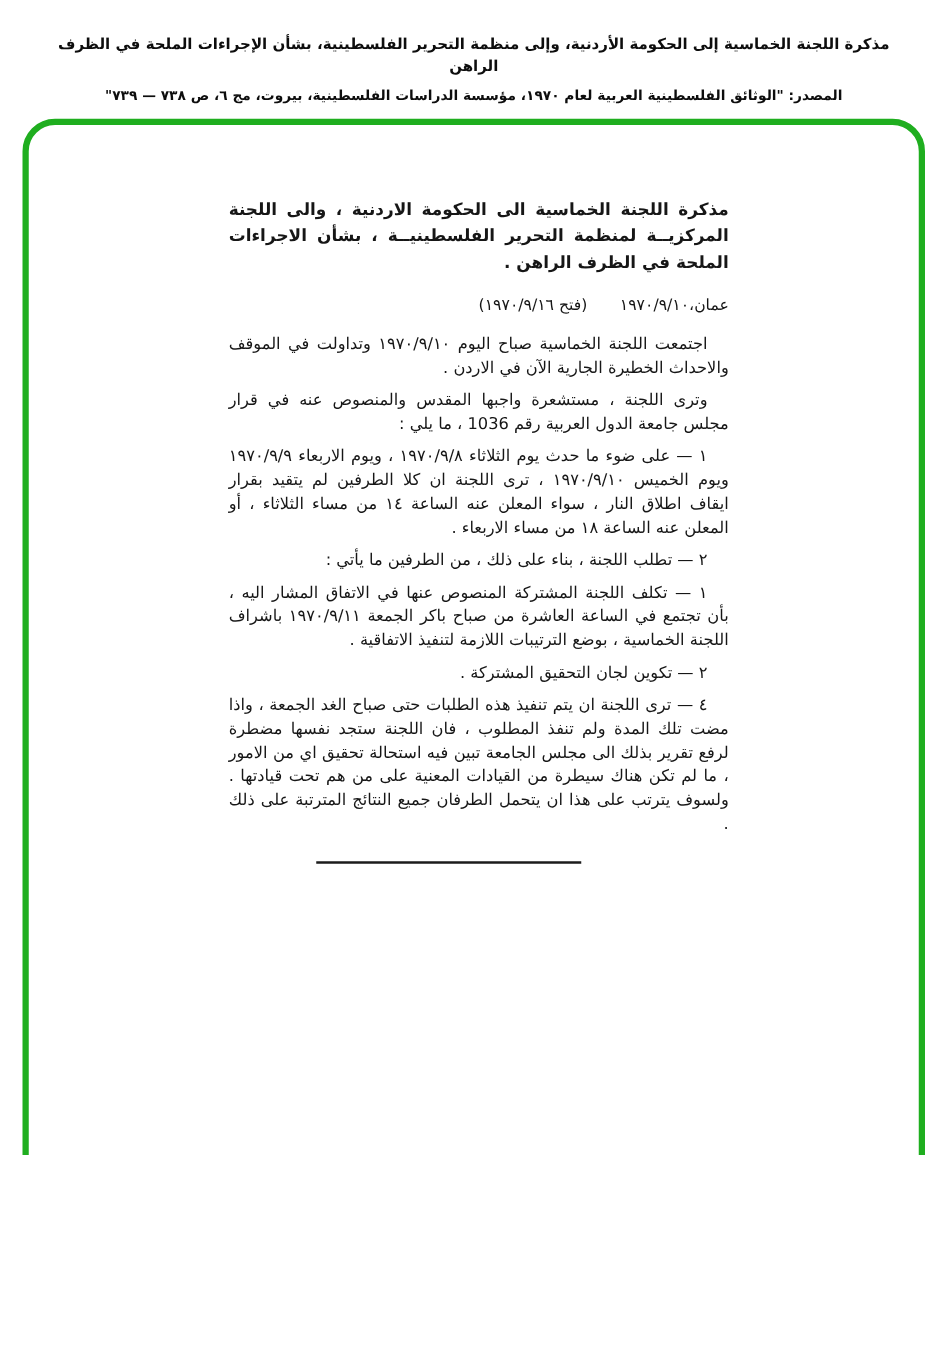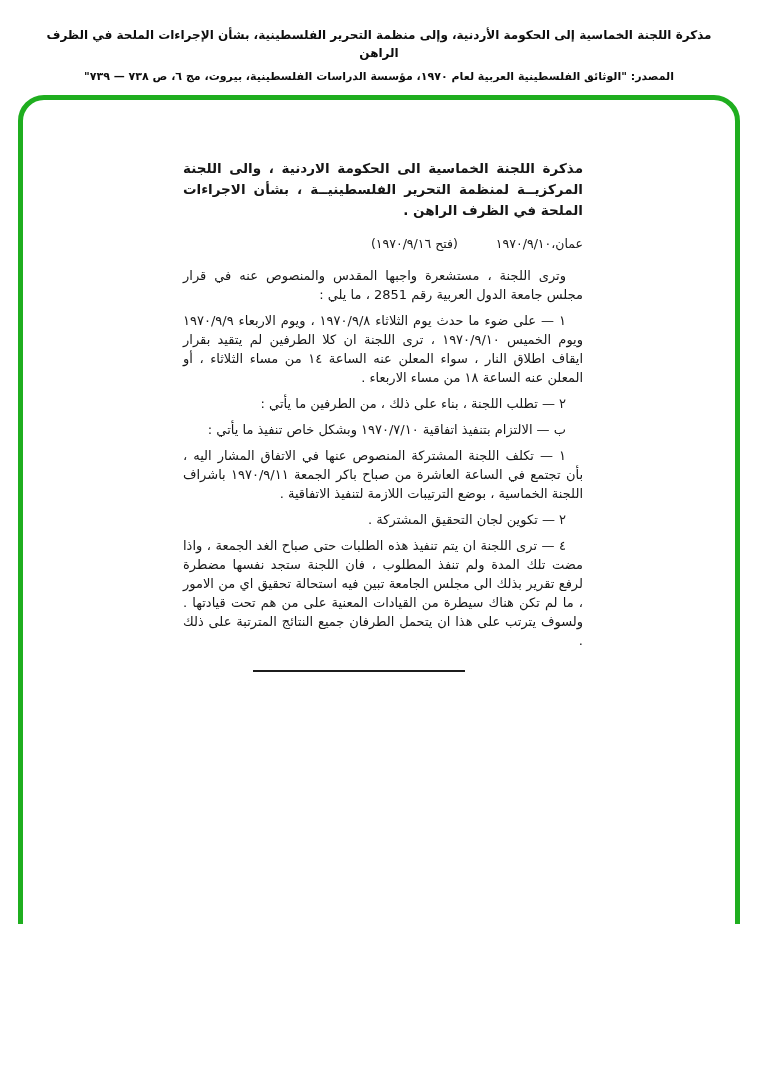--- a/index.html
+++ b/index.html
@@ -47,21 +47,21 @@
     font-weight: bold;
     font-size: 13.5px;
     line-height: 21px;
     margin-bottom: 13px;
   }
   .dateline {
     margin-bottom: 13px;
     font-size: 12.5px;
     white-space: nowrap;
   }
-  .dateline .release { margin-right: 34px; }
+  .dateline .release { margin-right: 22px; }
   p.para {
     margin: 0 0 7px 0;
     text-indent: 17px;
   }
   .footnote-rule {
     width: 212px;
     border-top: 2px solid #1c1c1c;
     margin-top: 20px;
     margin-right: 118px;
   }
@@ -80,24 +80,24 @@
 
     <div class="content">
 
       <div class="memo-title">مذكرة اللجنة الخماسية الى الحكومة الاردنية ، والى اللجنة المركزيــة لمنظمة التحرير الفلسطينيــة ، بشأن الاجراءات الملحة في الظرف الراهن .</div>
 
       <div class="dateline">
         <span>عمان،١٩٧٠/٩/١٠</span>
         <span class="release">(فتح ١٩٧٠/٩/١٦)</span>
       </div>
 
-      <p class="para">وترى اللجنة ، مستشعرة واجبها المقدس والمنصوص عنه في قرار مجلس جامعة الدول العربية رقم 2851 ، ما يلي :</p>
+      <p class="para">اجتمعت اللجنة الخماسية صباح اليوم ١٩٧٠/٩/١٠ وتداولت في الموقف والاحداث الخطيرة الجارية الآن في الاردن .</p>
+      <p class="para">وترى اللجنة ، مستشعرة واجبها المقدس والمنصوص عنه في قرار مجلس جامعة الدول العربية رقم 1036 ، ما يلي :</p>
       <p class="para">١ — على ضوء ما حدث يوم الثلاثاء ١٩٧٠/٩/٨ ، ويوم الاربعاء ١٩٧٠/٩/٩ ويوم الخميس ١٩٧٠/٩/١٠ ، ترى اللجنة ان كلا الطرفين لم يتقيد بقرار ايقاف اطلاق النار ، سواء المعلن عنه الساعة ١٤ من مساء الثلاثاء ، أو المعلن عنه الساعة ١٨ من مساء الاربعاء .</p>
       <p class="para">٢ — تطلب اللجنة ، بناء على ذلك ، من الطرفين ما يأتي :</p>
-      <p class="para">ب — الالتزام بتنفيذ اتفاقية ١٩٧٠/٧/١٠ وبشكل خاص تنفيذ ما يأتي :</p>
       <p class="para">١ — تكلف اللجنة المشتركة المنصوص عنها في الاتفاق المشار اليه ، بأن تجتمع في الساعة العاشرة من صباح باكر الجمعة ١٩٧٠/٩/١١ باشراف اللجنة الخماسية ، بوضع الترتيبات اللازمة لتنفيذ الاتفاقية .</p>
       <p class="para">٢ — تكوين لجان التحقيق المشتركة .</p>
       <p class="para">٤ — ترى اللجنة ان يتم تنفيذ هذه الطلبات حتى صباح الغد الجمعة ، واذا مضت تلك المدة ولم تنفذ المطلوب ، فان اللجنة ستجد نفسها مضطرة لرفع تقرير بذلك الى مجلس الجامعة تبين فيه استحالة تحقيق اي من الامور ، ما لم تكن هناك سيطرة من القيادات المعنية على من هم تحت قيادتها . ولسوف يترتب على هذا ان يتحمل الطرفان جميع النتائج المترتبة على ذلك .</p>
 
       <div class="footnote-rule"></div>
 
     </div>
   </div>
 
 </div>

